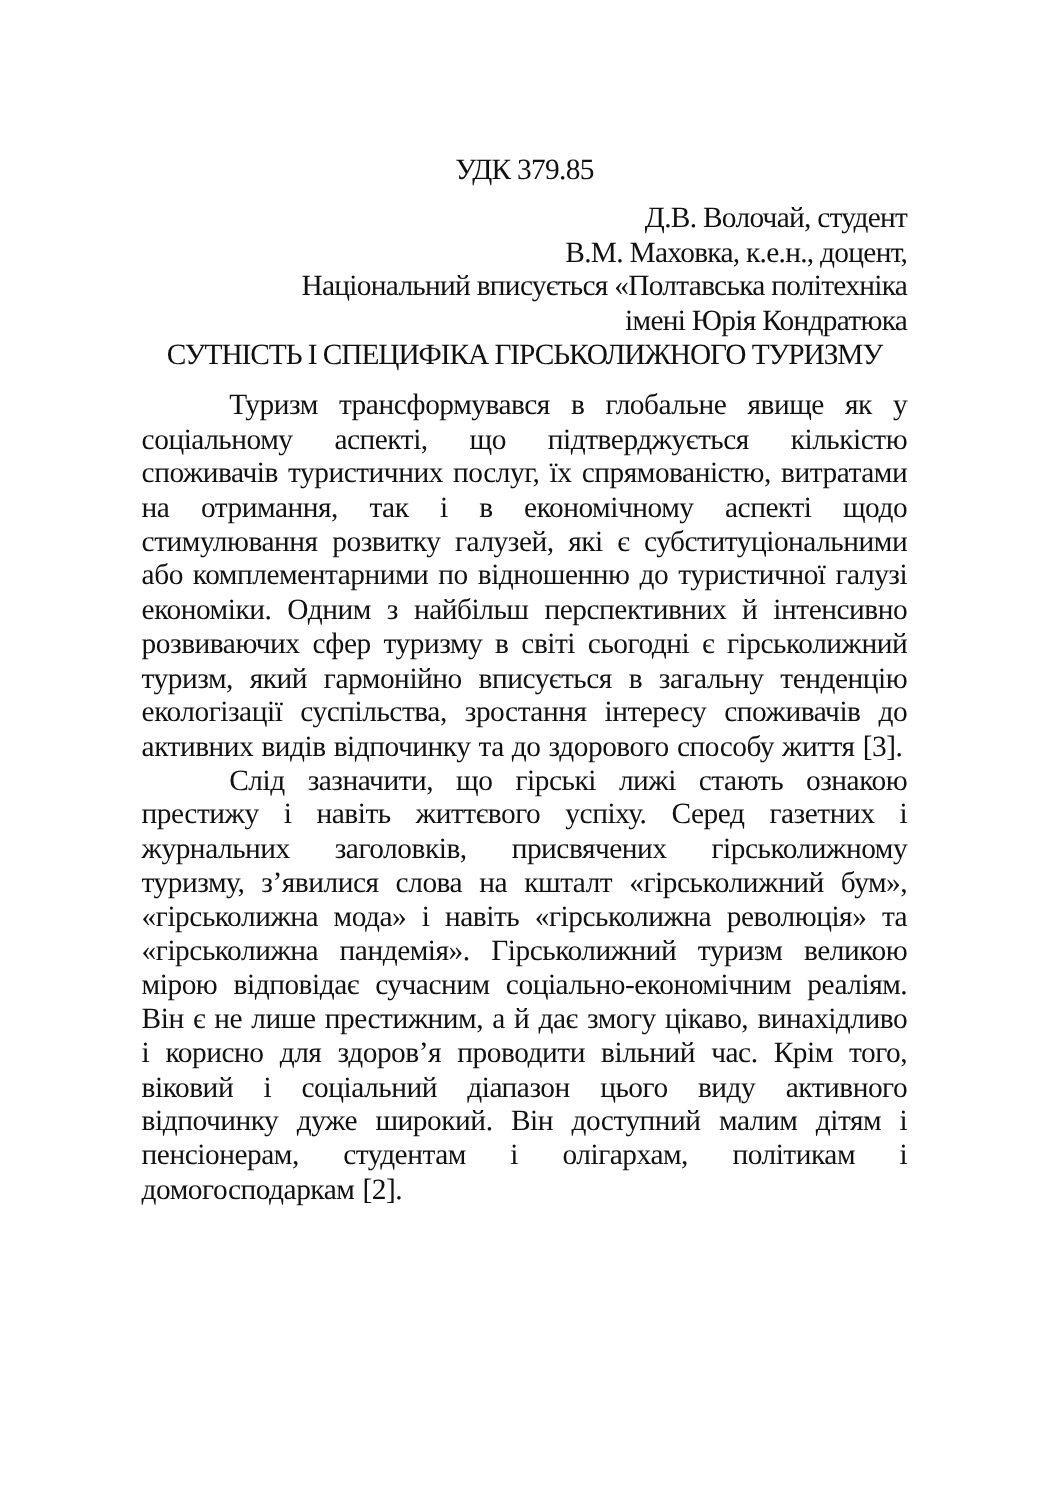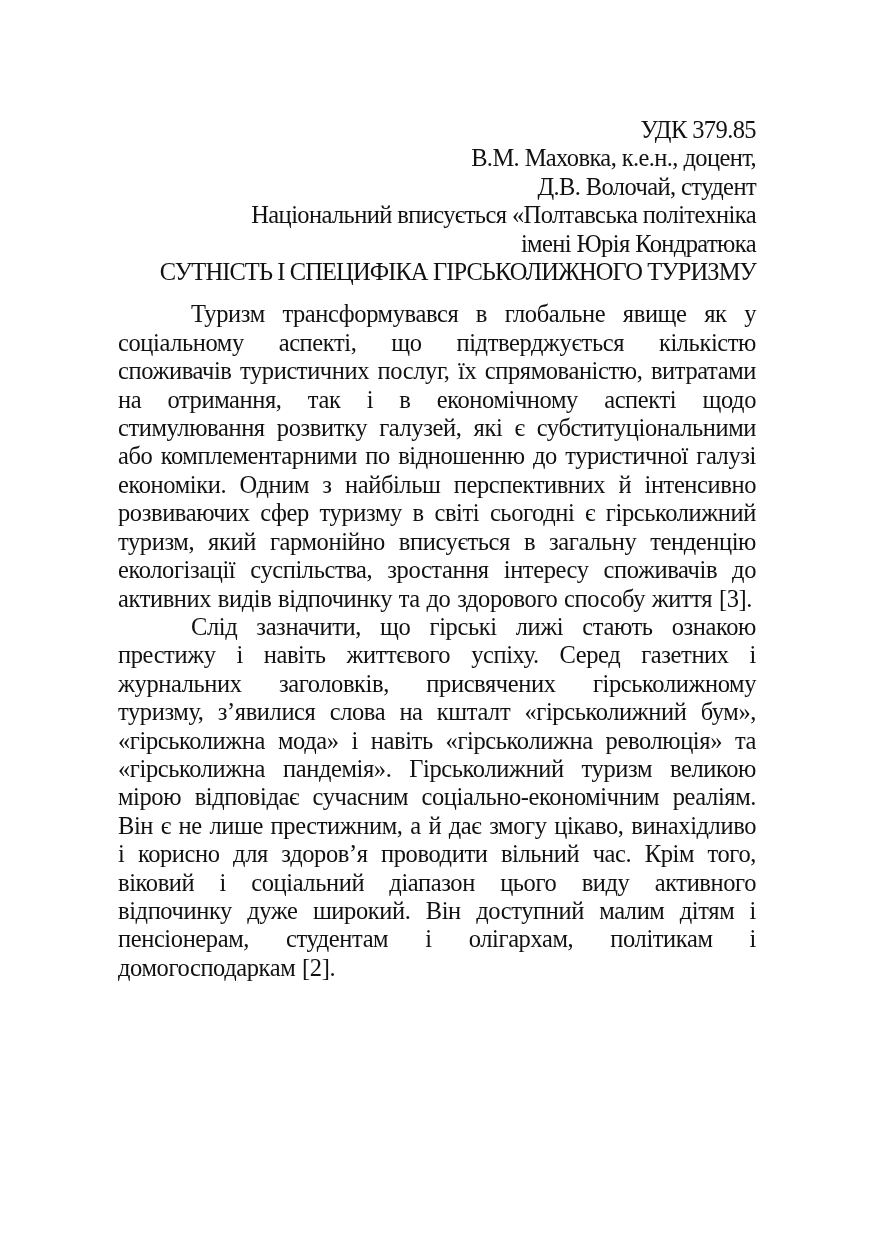--- a/index.html
+++ b/index.html
@@ -7,39 +7,39 @@
   .page {
     position: absolute;
     left: 118px;
     top: 116px;
     width: 638px;
     font-family: "Liberation Serif", "DejaVu Serif", serif;
     font-size: 24.5px;
     line-height: 28.4px;
     color: #111111;
   }
-  .udk { text-align: right; margin: 0; letter-spacing: -0.6px; }
+  .udk { text-align: center; margin: 12px; letter-spacing: -0.6px; }
   .right { text-align: right; margin: 0; letter-spacing: -0.6px; }
-  .title { text-align: right; margin: 0; letter-spacing: -0.9px; padding-left: 0px; }
+  .title { text-align: center; margin: 0; letter-spacing: -0.9px; padding-left: 0px; }
   .body-text { margin-top: 14px; }
   .para {
     margin: 0;
     text-align: justify;
     text-indent: 73px;
     letter-spacing: -0.4px;
     word-spacing: 1px;
   }
 </style>
 </head>
 <body>
 
 <div class="page">
   <p class="udk">УДК 379.85</p>
+  <p class="right">Д.В. Волочай, студент</p>
   <p class="right">В.М. Маховка, к.е.н., доцент,</p>
-  <p class="right">Д.В. Волочай, студент</p>
   <p class="right">Національний вписується «Полтавська політехніка</p>
   <p class="right">імені Юрія Кондратюка</p>
   <p class="title">СУТНІСТЬ І СПЕЦИФІКА ГІРСЬКОЛИЖНОГО ТУРИЗМУ</p>
 
   <div class="body-text">
     <p class="para">Туризм трансформувався в глобальне явище як у соціальному аспекті, що підтверджується кількістю споживачів туристичних послуг, їх спрямованістю, витратами на отримання, так і в економічному аспекті щодо стимулювання розвитку галузей, які є субституціональними або комплементарними по відношенню до туристичної галузі економіки. Одним з найбільш перспективних й інтенсивно розвиваючих сфер туризму в світі сьогодні є гірськолижний туризм, який гармонійно вписується в загальну тенденцію екологізації суспільства, зростання інтересу споживачів до активних видів відпочинку та до здорового способу життя [3].</p>
     <p class="para">Слід зазначити, що гірські лижі стають ознакою престижу і навіть життєвого успіху. Серед газетних і журнальних заголовків, присвячених гірськолижному туризму, з’явилися слова на кшталт «гірськолижний бум», «гірськолижна мода» і навіть «гірськолижна революція» та «гірськолижна пандемія». Гірськолижний туризм великою мірою відповідає сучасним соціально-економічним реаліям. Він є не лише престижним, а й дає змогу цікаво, винахідливо і корисно для здоров’я проводити вільний час. Крім того, віковий і соціальний діапазон цього виду активного відпочинку дуже широкий. Він доступний малим дітям і пенсіонерам, студентам і олігархам, політикам і домогосподаркам [2].</p>
   </div>
 </div>
 

